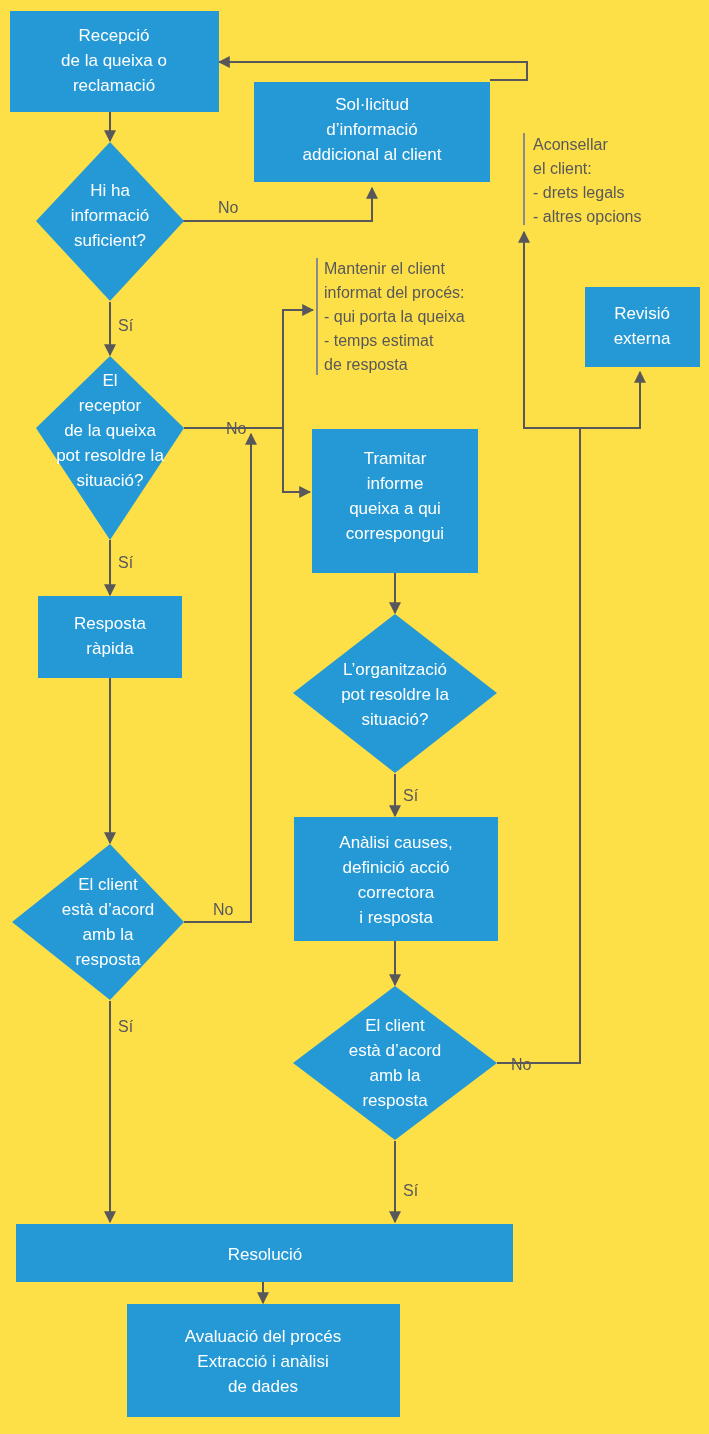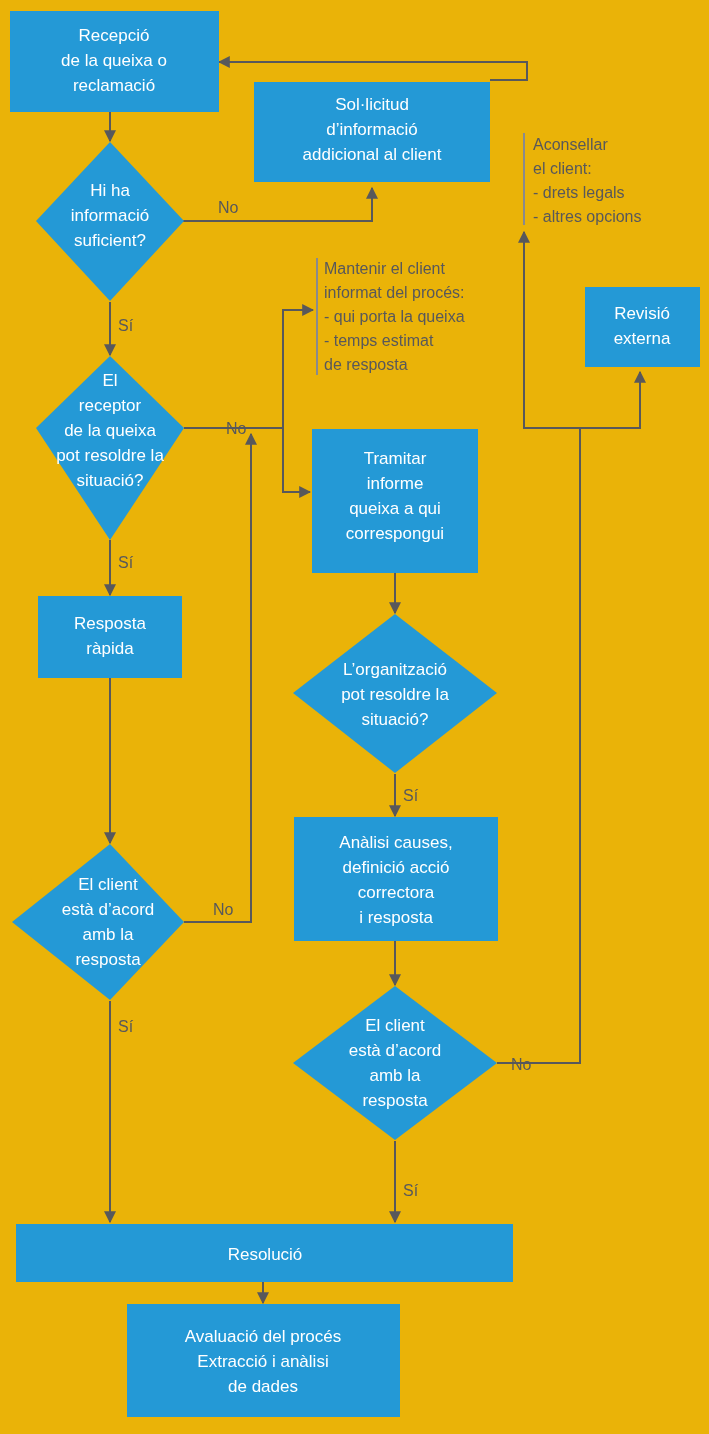--- a/index.html
+++ b/index.html
@@ -4,21 +4,21 @@
 <style>
   html, body {
     margin: 0;
     padding: 0;
     background: #eaebed;
   }
   #flow-root {
     position: relative;
     width: 709px;
     height: 1434px;
-    background: #eab308;
+    background: #fde047;
     font-family: "Liberation Sans", sans-serif;
     overflow: hidden;
   }
   svg#flow-svg {
     position: absolute;
     top: 0; left: 0;
     width: 709px;
     height: 1434px;
     display: block;
   }

